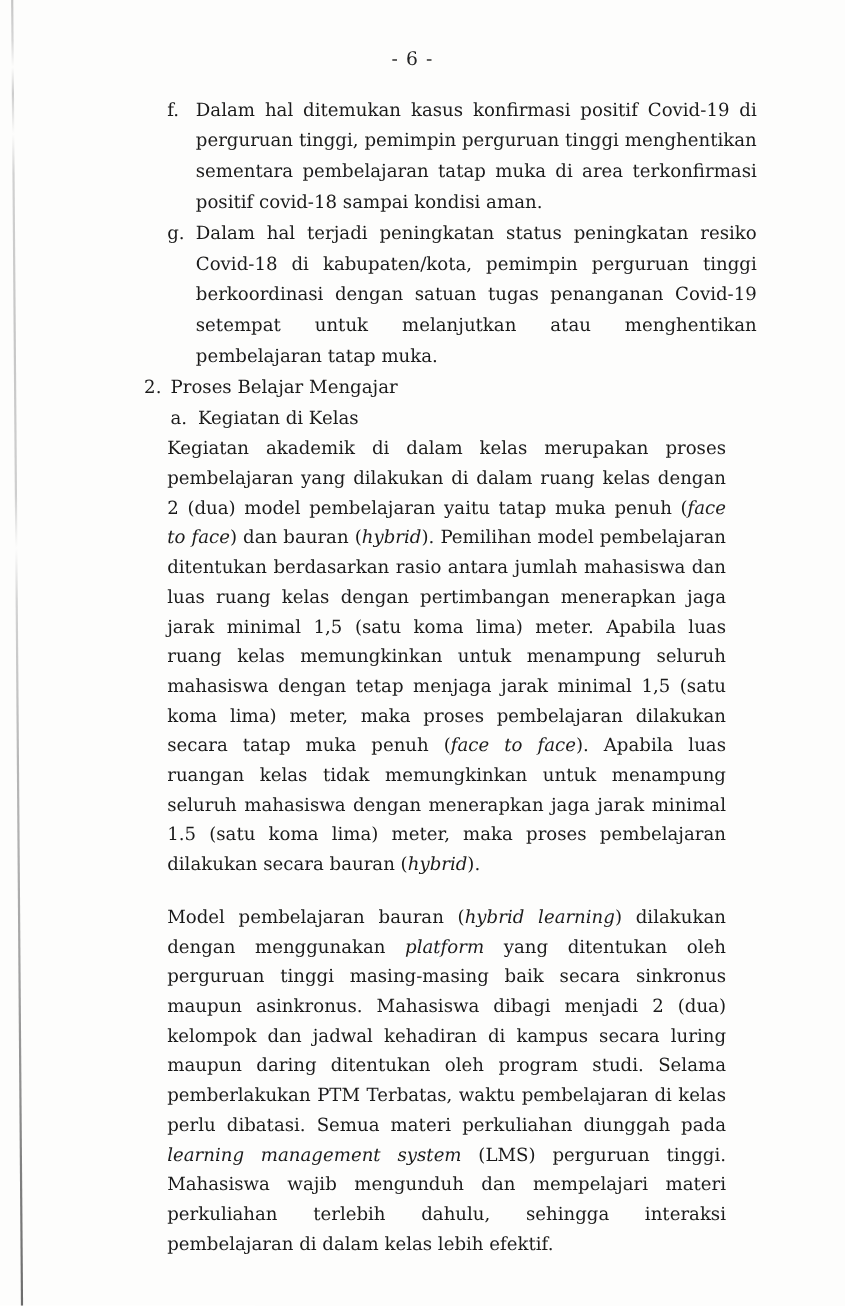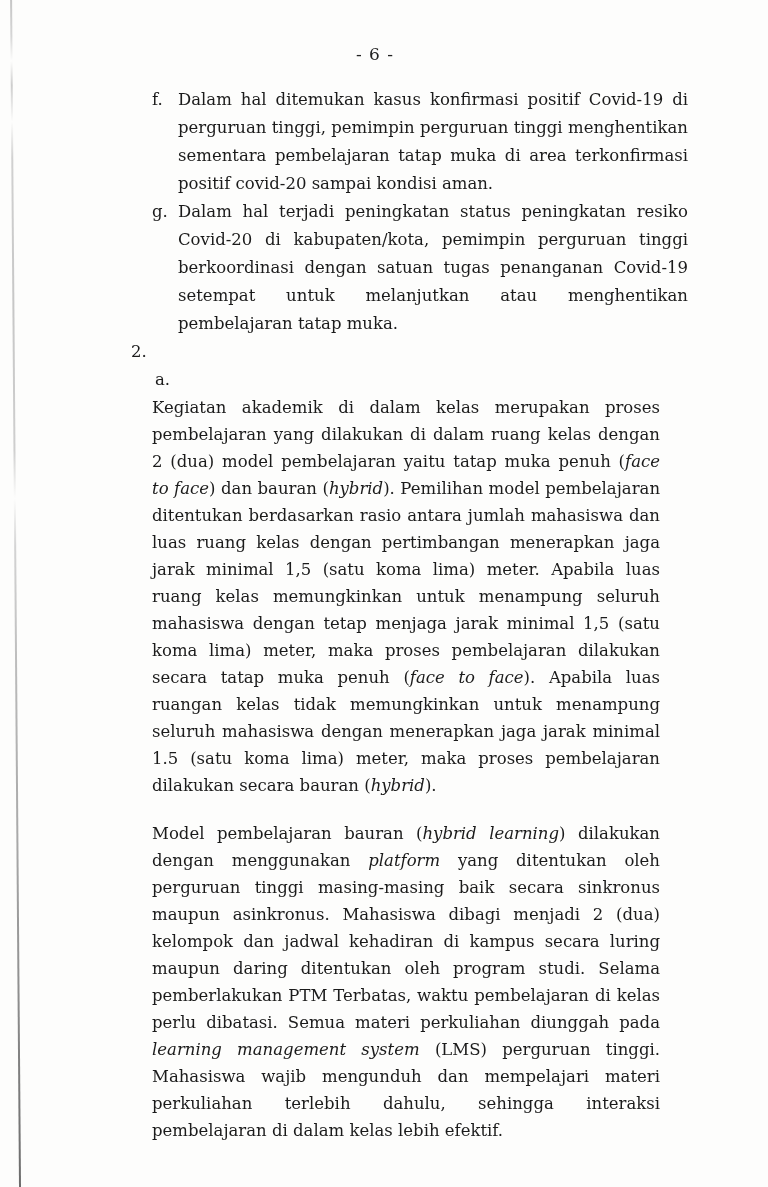--- a/index.html
+++ b/index.html
@@ -97,34 +97,36 @@
 <div class="page">
 
   <div class="scan-edge"></div>
 
   <div class="pagenum">- 6 -</div>
 
   <div class="content">
 
     <div class="li sub">
       <span class="marker single">f.</span>
-      <p class="txt">Dalam hal ditemukan kasus konfirmasi positif Covid-19 di perguruan tinggi, pemimpin perguruan tinggi menghentikan sementara pembelajaran tatap muka di area terkonfirmasi positif covid-20 sampai kondisi aman.</p>
+      <p class="txt">Dalam hal ditemukan kasus konfirmasi positif Covid-19 di perguruan tinggi, pemimpin perguruan tinggi menghentikan sementara pembelajaran tatap muka di area terkonfirmasi positif covid-18 sampai kondisi aman.</p>
     </div>
 
     <div class="li sub">
       <span class="marker single">g.</span>
-      <p class="txt">Dalam hal terjadi peningkatan status peningkatan resiko Covid-20 di kabupaten/kota, pemimpin perguruan tinggi berkoordinasi dengan satuan tugas penanganan Covid-19 setempat untuk melanjutkan atau menghentikan pembelajaran tatap muka.</p>
+      <p class="txt">Dalam hal terjadi peningkatan status peningkatan resiko Covid-18 di kabupaten/kota, pemimpin perguruan tinggi berkoordinasi dengan satuan tugas penanganan Covid-19 setempat untuk melanjutkan atau menghentikan pembelajaran tatap muka.</p>
     </div>
 
     <div class="li num">
       <span class="marker single">2.</span>
+      <p class="single">Proses Belajar Mengajar</p>
     </div>
 
     <div class="li sub2">
       <span class="marker single">a.</span>
+      <p class="single">Kegiatan di Kelas</p>
     </div>
 
     <div class="paras">
       <p class="para"><span>Kegiatan akademik di dalam kelas merupakan proses pembelajaran yang dilakukan di dalam ruang kelas dengan 2 (dua) model pembelajaran yaitu tatap muka penuh (</span><i>face to face</i><span>) dan bauran (</span><i>hybrid</i><span>). Pemilihan model pembelajaran ditentukan berdasarkan rasio antara jumlah mahasiswa dan luas ruang kelas dengan pertimbangan menerapkan jaga jarak minimal 1,5 (satu koma lima) meter. Apabila luas ruang kelas memungkinkan untuk menampung seluruh mahasiswa dengan tetap menjaga jarak minimal 1,5 (satu koma lima) meter, maka proses pembelajaran dilakukan secara tatap muka penuh (</span><i>face to face</i><span>). Apabila luas ruangan kelas tidak memungkinkan untuk menampung seluruh mahasiswa dengan menerapkan jaga jarak minimal 1.5 (satu koma lima) meter, maka proses pembelajaran dilakukan secara bauran (</span><i>hybrid</i><span>).</span></p>
       <p class="para second"><span>Model pembelajaran bauran (</span><i>hybrid learning</i><span>) dilakukan dengan menggunakan </span><i>platform</i><span> yang ditentukan oleh perguruan tinggi masing-masing baik secara sinkronus maupun asinkronus. Mahasiswa dibagi menjadi 2 (dua) kelompok dan jadwal kehadiran di kampus secara luring maupun daring ditentukan oleh program studi. Selama pemberlakukan PTM Terbatas, waktu pembelajaran di kelas perlu dibatasi. Semua materi perkuliahan diunggah pada </span><i>learning management system</i><span> (LMS) perguruan tinggi. Mahasiswa wajib mengunduh dan mempelajari materi perkuliahan terlebih dahulu, sehingga interaksi pembelajaran di dalam kelas lebih efektif.</span></p>
     </div>
 
   </div>
 </div>
 

